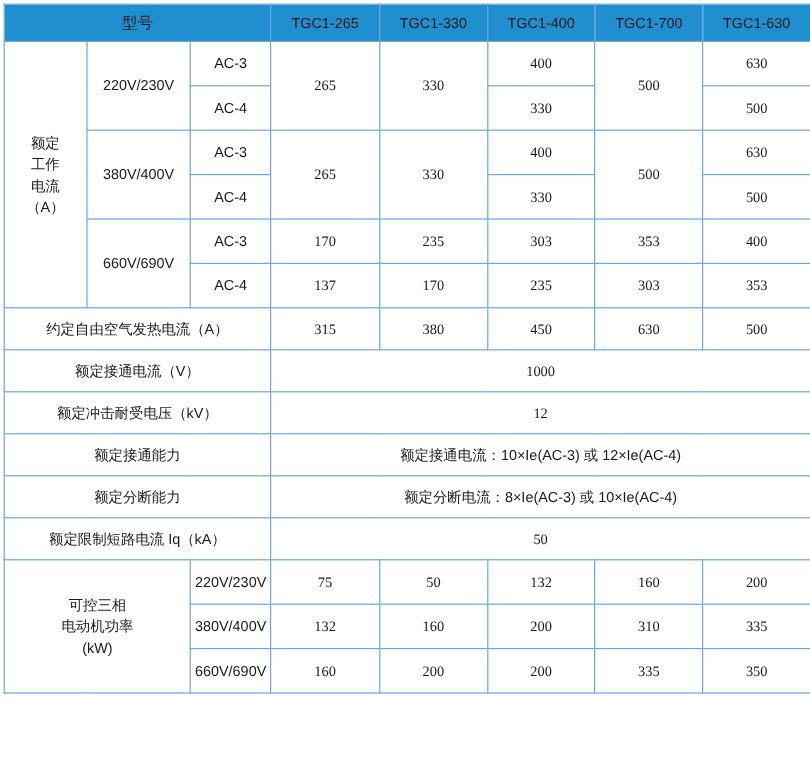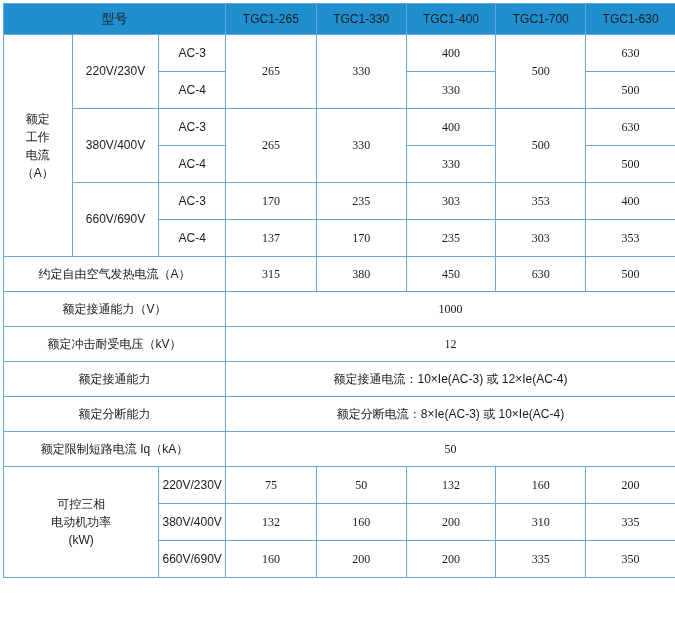--- a/index.html
+++ b/index.html
@@ -144,21 +144,21 @@
       <tr>
         <td colspan="3" class="leftlabel mid">约定自由空气发热电流（A）</td>
         <td class="num">315</td>
         <td class="num">380</td>
         <td class="num">450</td>
         <td class="num">630</td>
         <td class="num">500</td>
       </tr>
 
       <tr>
-        <td colspan="3" class="leftlabel mid">额定接通能力（V）</td>
+        <td colspan="3" class="leftlabel mid">额定接通电流（V）</td>
         <td colspan="5" class="num">1000</td>
       </tr>
 
       <tr>
         <td colspan="3" class="leftlabel mid">额定冲击耐受电压（kV）</td>
         <td colspan="5" class="num">12</td>
       </tr>
 
       <tr>
         <td colspan="3" class="leftlabel mid">额定接通能力</td>

